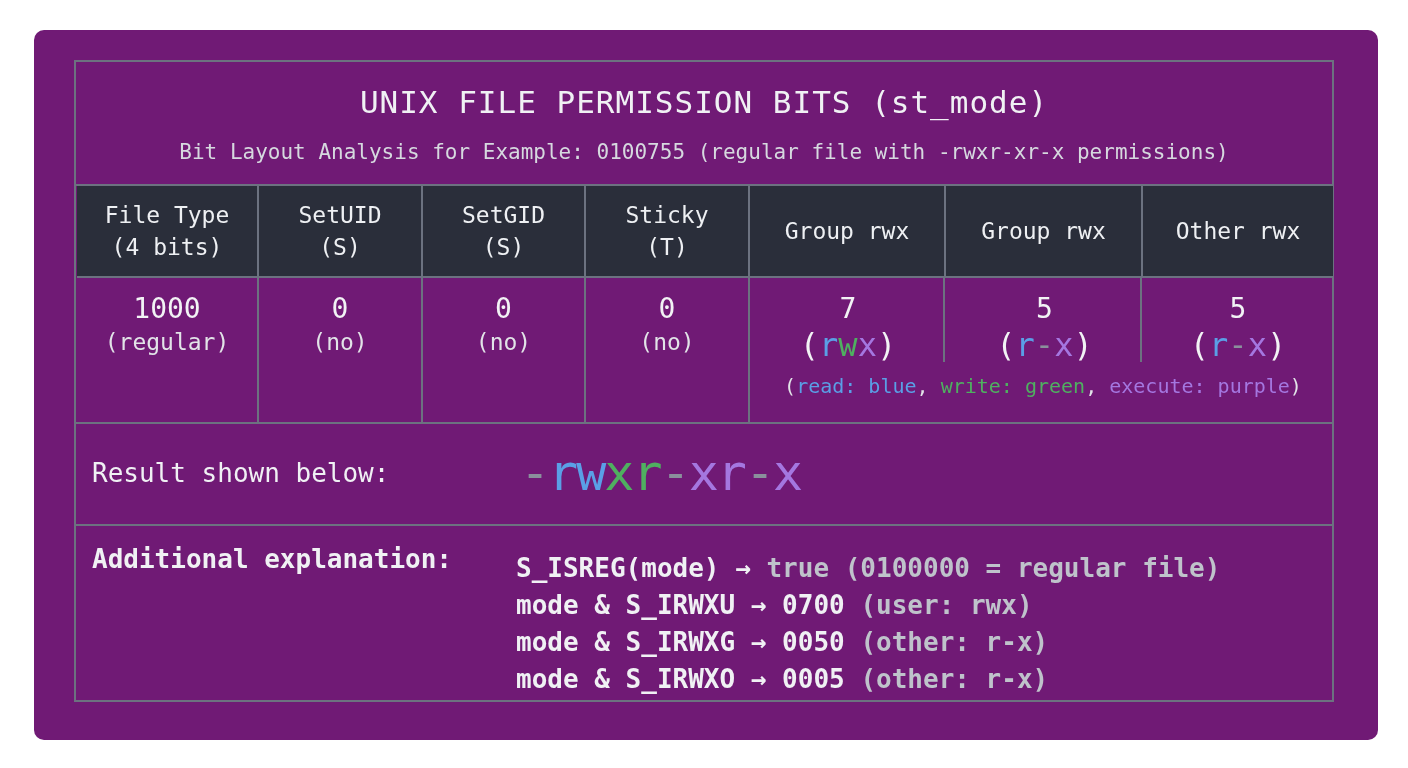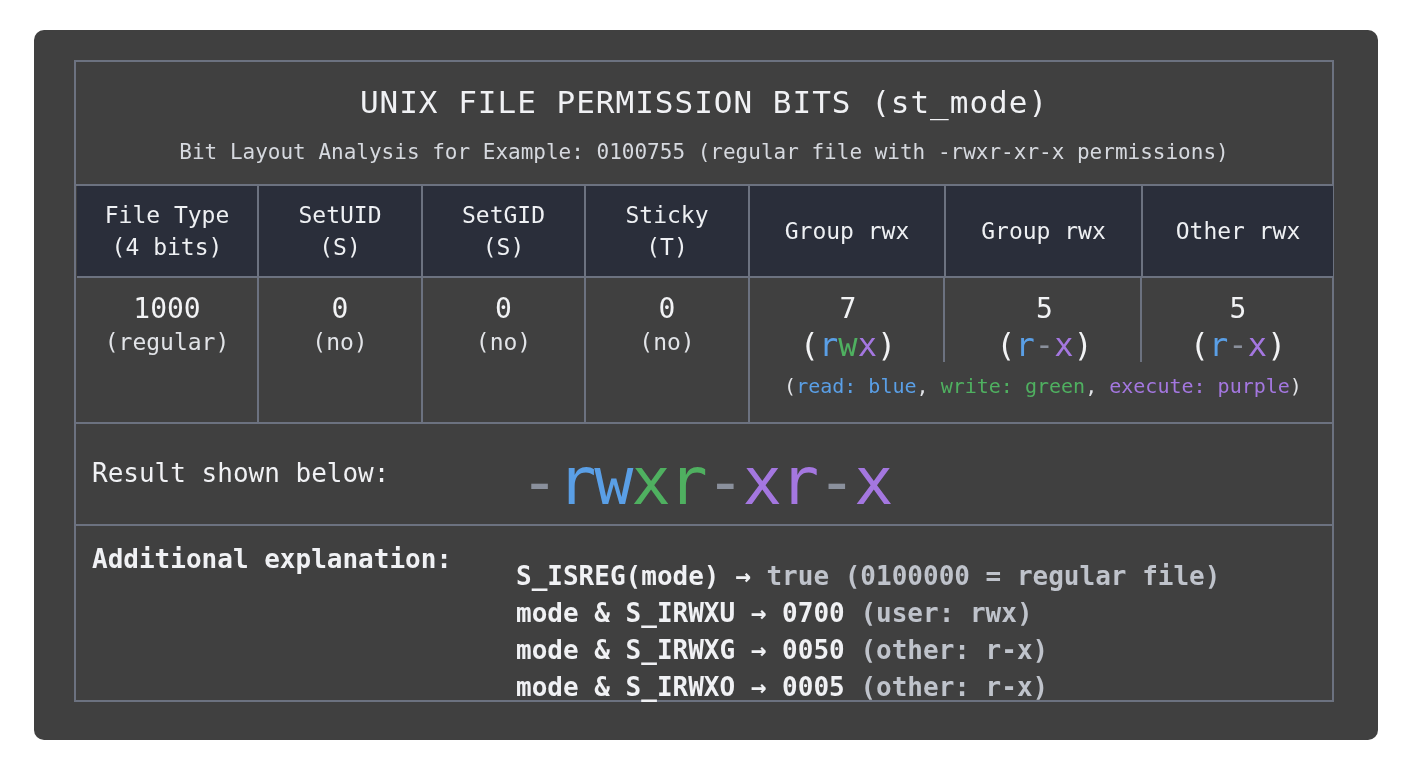--- a/index.html
+++ b/index.html
@@ -1,19 +1,19 @@
 <!DOCTYPE html>
 <html><head>
 <meta charset="utf-8">
 <style>
   html, body { margin:0; padding:0; }
   body { width:1408px; height:768px; background:#ffffff; position:relative; overflow:hidden;
          font-family:"DejaVu Sans Mono","Liberation Mono",monospace; color:#e8eaee; }
   .panel { position:absolute; left:34px; top:30px; width:1344px; height:710px;
-           background:#404040; border-radius:10px; }
+           background:#701a75; border-radius:10px; }
   .frame { position:absolute; left:40px; top:30px; width:1260px; height:642px;
            border:2px solid #6c7280; box-sizing:border-box; }
   .title-area { position:absolute; left:0; top:0; width:100%; height:124px;
                 border-bottom:2px solid #6c7280; box-sizing:border-box; text-align:center; }
   .title { position:absolute; left:0; right:0; top:22px; font-size:31px; letter-spacing:1px; color:#f0f1f4; }
   .subtitle { position:absolute; left:0; right:0; top:78px; font-size:21px; color:#d6d9df; }
   .grid { position:absolute; left:1px; top:124px; width:100%; height:304px; }
   .hdr-row { position:absolute; left:0; top:0; width:100%; height:92px; background:#2a2e3a;
              border-bottom:2px solid #6c7280; box-sizing:border-box; }
   .cell { position:absolute; top:0; height:100%; box-sizing:border-box; text-align:center;
@@ -24,24 +24,24 @@
   .vcell { position:absolute; top:0; height:100%; box-sizing:border-box; text-align:center; }
   .vnum { margin-top:14px; font-size:28px; line-height:34px; color:#f2f3f5; }
   .vsub { font-size:23px; line-height:32px; color:#e2e4e8; }
   .perm { font-size:32px; line-height:38px; color:#f2f3f5; }
   .r { color:#5a9fe6; } .w { color:#4fb060; } .x { color:#a477e0; } .d { color:#8a909c; }
   .legend { position:absolute; left:672px; width:588px; top:92px; font-size:20px; text-align:center; color:#e2e4e8; }
   .sep-short { position:absolute; top:0; height:84px; border-right:2px solid #6c7280; }
   .result-row { position:absolute; left:0; top:360px; width:100%; height:104px;
                 border-top:2px solid #6c7280; border-bottom:2px solid #6c7280; box-sizing:border-box; }
   .result-label { position:absolute; left:16px; top:34px; font-size:26px; color:#f0f1f4; }
-  .result-perm { position:absolute; left:444px; top:20px; font-size:65px; letter-spacing:-2px; }
+  .result-perm { position:absolute; left:444px; top:20px; font-size:50px; letter-spacing:-2px; }
   .expl { position:absolute; left:0; top:464px; width:100%; height:174px;font-weight:bold; }
   .expl-label { position:absolute; left:16px; top:18px; font-size:26px; color:#f0f1f4; }
-  .expl-lines { position:absolute; left:440px; top:32px; }
+  .expl-lines { position:absolute; left:440px; top:24px; }
   .expl-line { font-size:26px; line-height:37px; color:#f0f1f4; white-space:pre; }
   .muted { color:#bfc3cb; }
 </style>
 </head>
 <body>
 
 <div class="panel">
   <div class="frame">
 
     <div class="title-area">

